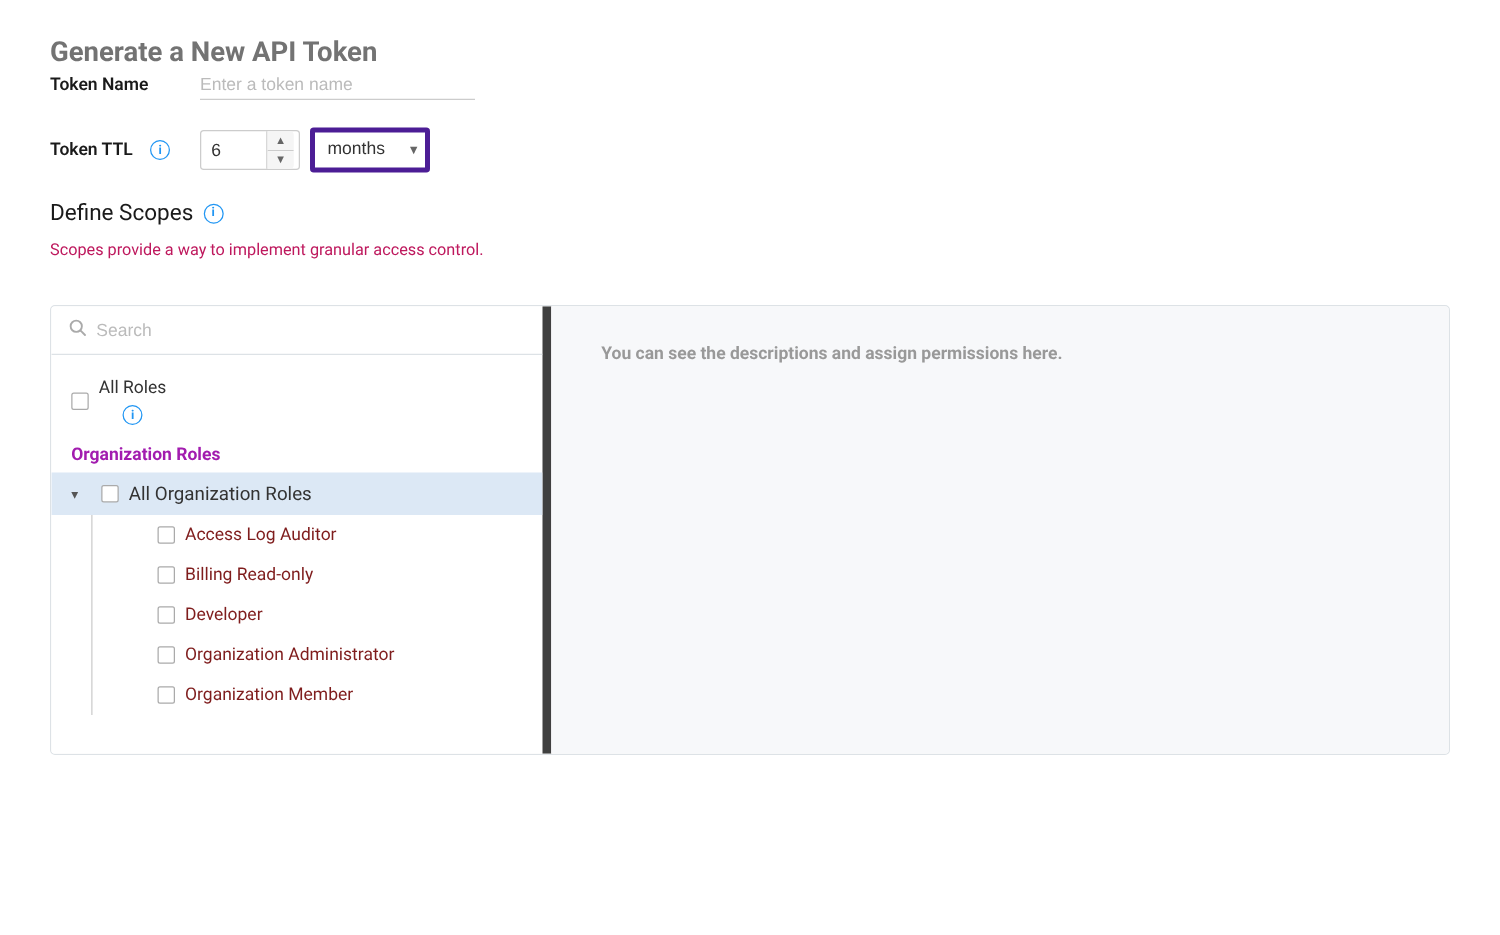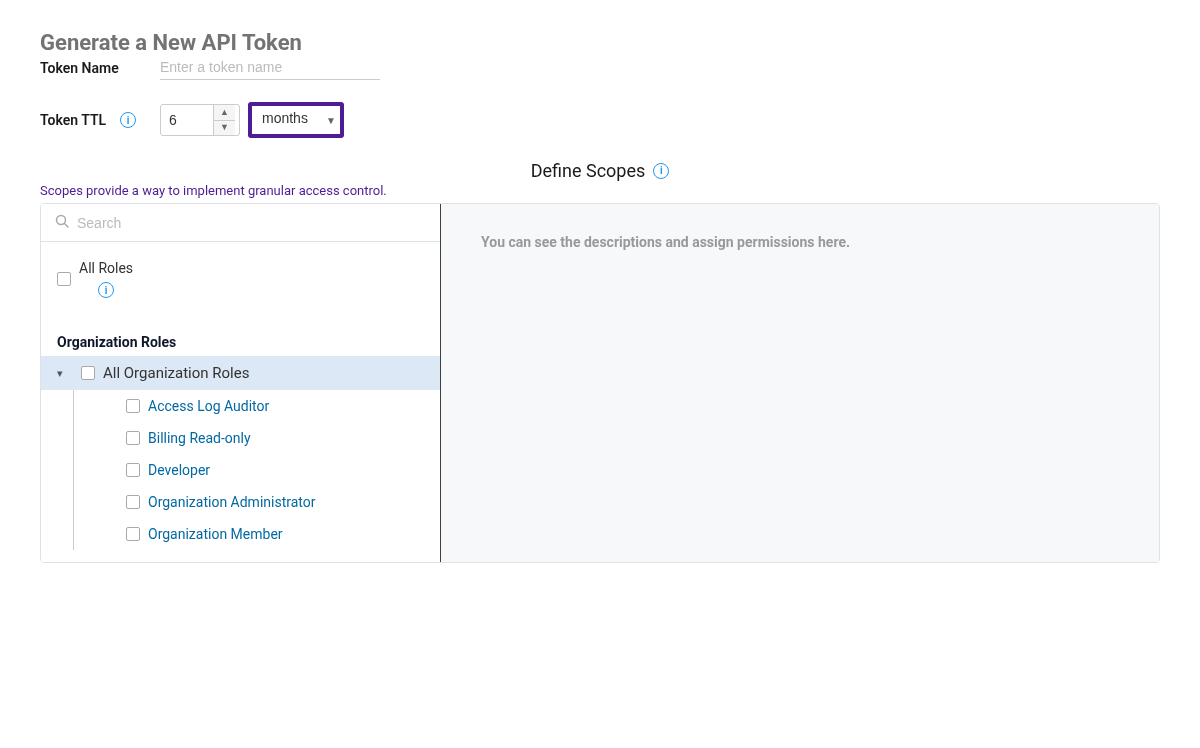--- a/index.html
+++ b/index.html
@@ -138,40 +138,39 @@
       cursor: pointer;
       flex-shrink: 0;
     }
     .section-title {
       font-size: 18px;
       font-weight: 400;
       color: #1a1a1a;
       display: flex;
       align-items: center;
       gap: 8px;
-      margin-bottom: 2px;
+      margin-bottom: 12px;
       margin-top: 8px;
-      justify-content: center;
     }
     .scope-desc {
       font-size: 13px;
-      color: #4c1d95;
-      margin-bottom: 5px;
+      color: #be185d;
+      margin-bottom: 36px;
     }
     .scopes-panel {
       display: flex;
       border: 1px solid #dde2e6;
       border-radius: 4px;
       overflow: hidden;
       min-height: 360px;
     }
     .scopes-left {
       width: 400px;
       flex-shrink: 0;
-      border-right: 1px solid #404040;
+      border-right: 7px solid #404040;
       background: #fff;
       overflow-y: auto;
     }
     .scopes-right {
       flex: 1;
       background: #f7f8fa;
       display: flex;
       align-items: flex-start;
       padding: 30px 40px;
       font-weight: bold;
@@ -224,23 +223,22 @@
       font-size: 14px;
       color: #333;
       display: flex;
       align-items: center;
       gap: 6px;
       flex-direction: column;
     }
     .org-roles-header {
       font-size: 14px;
       font-weight: 700;
-      color: #0f172a;
+      color: #a21caf;
       padding: 8px 16px 6px;
-      margin-top: 20px;
     }
     .all-org-roles-row {
       display: flex;
       align-items: center;
       padding: 8px 16px;
       gap: 8px;
       background: #dce8f5;
       cursor: pointer;
     }
     .chevron-down {
@@ -254,21 +252,21 @@
     }
     .sub-role-row {
       display: flex;
       align-items: center;
       padding: 8px 16px 8px 52px;
       gap: 8px;
       cursor: pointer;
     }
     .sub-role-label {
       font-size: 14px;
-      color: #0369a1;
+      color: #7f1d1d;
     }
     .vertical-line {
       width: 1px;
       background: #ccc;
       margin-left: 32px;
       align-self: stretch;
     }
     .sub-roles-container {
       display: flex;
     }

